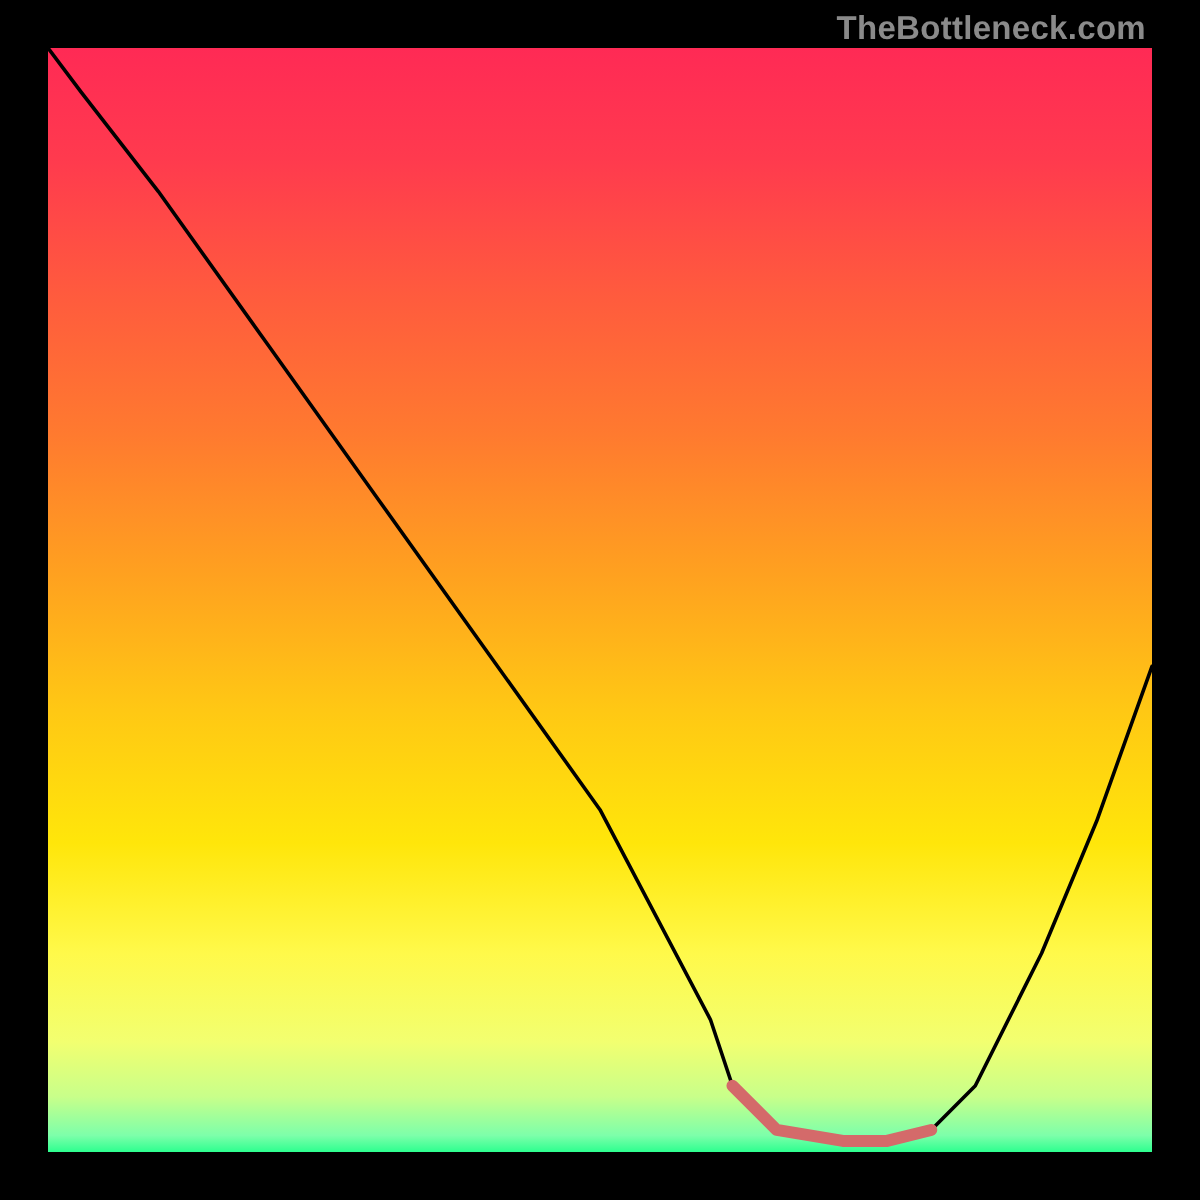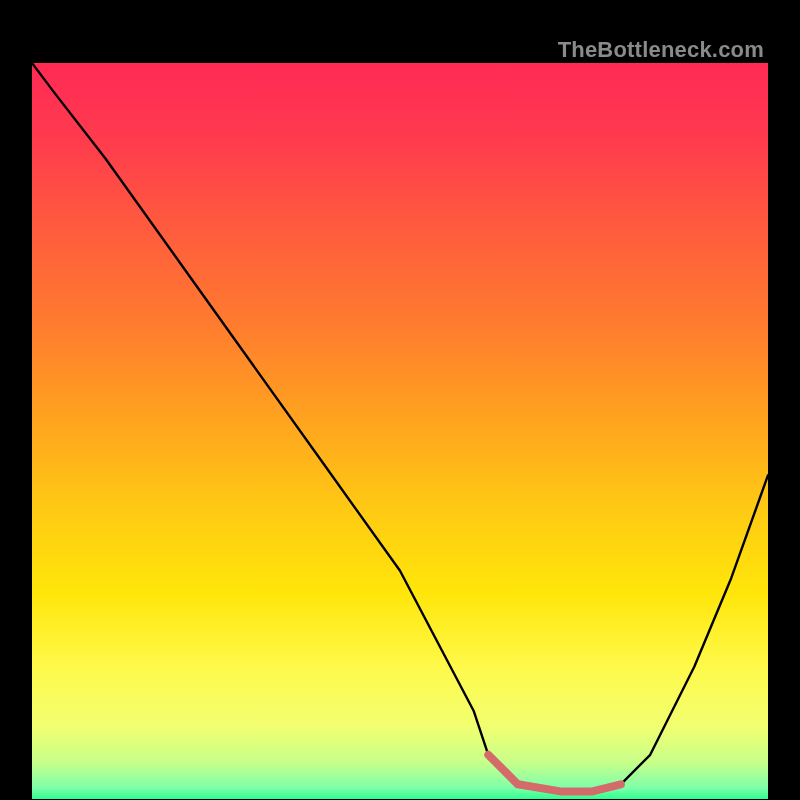--- a/index.html
+++ b/index.html
@@ -10,21 +10,20 @@
     background: #000;
     overflow: hidden;
   }
   .frame {
     position: absolute;
     left: 0;
     top: 0;
     width: 800px;
     height: 716px;
     background: #000;
-    margin-top: 31px;
   }
   .plot {
     position: absolute;
     left: 32px;
     top: 32px;
     width: 736px;
     height: 736px;
     overflow: hidden;
   }
   .gradient {

